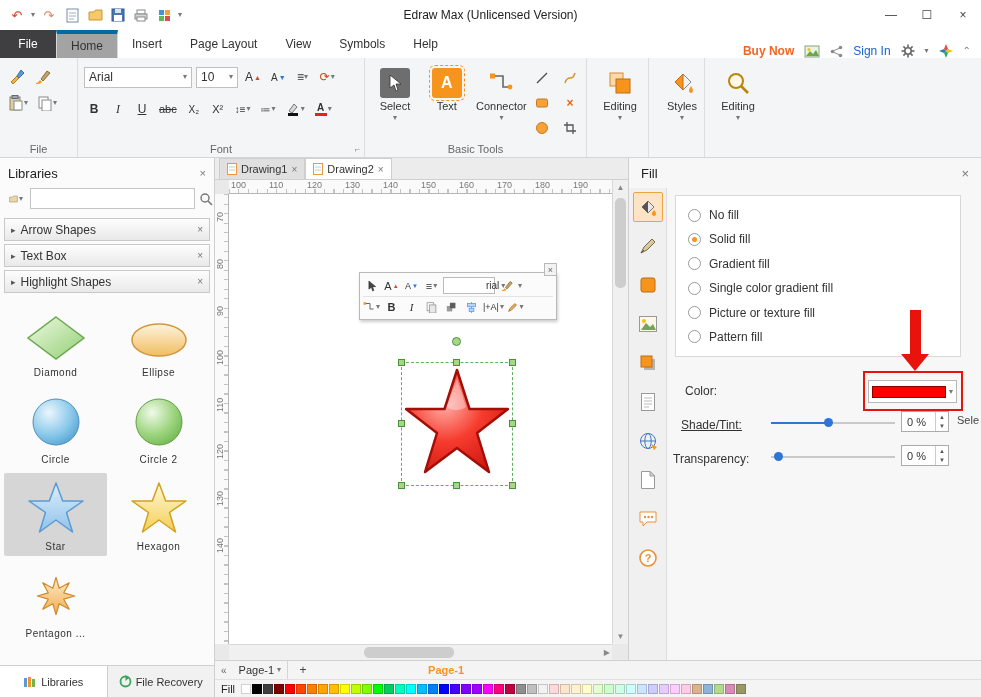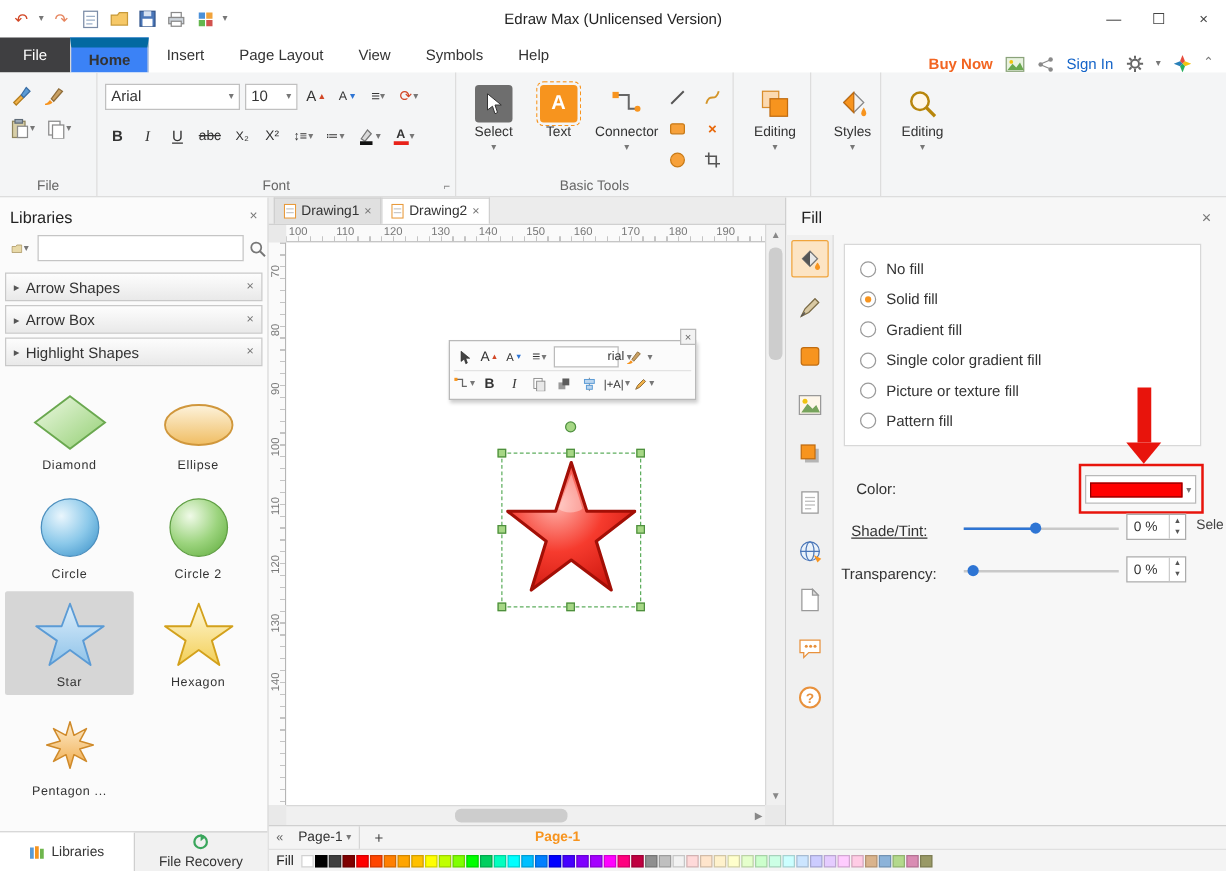--- a/index.html
+++ b/index.html
@@ -15,21 +15,21 @@
 .qat{display:flex;align-items:center;gap:5px;padding-left:8px;z-index:2;}
 .qat .ic{width:18px;height:18px;display:flex;align-items:center;justify-content:center;font-size:13px;}
 .title-text{position:absolute;left:0;right:0;text-align:center;font-size:12px;color:#222;}
 .win-controls{margin-left:auto;display:flex;z-index:2;}
 .win-btn{width:36px;height:28px;display:flex;align-items:center;justify-content:center;color:#444;font-size:12px;}
 
 
 .tabrow{position:absolute;left:0;top:30px;width:100%;height:28px;background:#fff;display:flex;align-items:flex-end;}
 .rtab{padding:5px 14px;font-size:12px;color:#333;height:28px;display:flex;align-items:center;}
 .rtab.file{background:#3f3f41;color:#fff;min-width:56px;justify-content:center;}
-.rtab.active{background:#3b82f6;border:1px solid #d8d8d8;border-bottom:none;border-top:8px solid #0369a1;font-weight:bold;}
+.rtab.active{background:#a3a3a3;border:1px solid #d8d8d8;border-bottom:none;border-top:4px solid #0369a1;}
 .tabrow-right{margin-left:auto;display:flex;align-items:center;gap:10px;padding-right:10px;}
 .buy-now{color:#f26522;font-weight:bold;font-size:12px;}
 .signin{color:#1464c8;font-size:12px;}
 
 
 .ribbon{position:absolute;left:0;top:58px;width:100%;height:100px;background:#f4f5f6;border-bottom:1px solid #d5d5d5;display:flex;}
 .rgroup{position:relative;height:100%;border-right:1px solid #ddd;padding:6px 6px 18px 6px;}
 .rgroup-label{position:absolute;bottom:2px;left:0;right:0;text-align:center;font-size:11px;color:#666;}
 .dialog-launcher{position:absolute;bottom:3px;right:4px;font-size:9px;color:#888;}
 .rrow{display:flex;align-items:center;gap:4px;height:26px;}
@@ -51,21 +51,21 @@
 .lp-search input{flex:1;height:21px;border:1px solid #c5c5c5;background:#fff;padding:0 4px;font-size:12px;font-family:"Liberation Sans",sans-serif;}
 .sec-bar{margin:3px 4px 0 4px;height:23px;display:flex;align-items:center;gap:5px;padding:0 6px;background:linear-gradient(#fdfdfd,#e9e9e9);border:1px solid #c9c9c9;font-size:12px;color:#333;}
 .sec-bar .xg{margin-left:auto;font-size:10px;}
 .sec-arrow{font-size:9px;color:#555;}
 .shape-grid{display:grid;grid-template-columns:1fr 1fr;padding:6px 4px;row-gap:4px;}
 .shape-cell{display:flex;flex-direction:column;align-items:center;justify-content:flex-end;height:83px;padding-bottom:4px;border-radius:2px;}
 .shape-cell.selected{background:#d6d6d6;}
 .shape-label{font-size:10px;color:#333;margin-top:6px;letter-spacing:0.5px;}
 .lp-tabs{position:absolute;left:0;bottom:0;width:100%;height:32px;display:flex;border-top:1px solid #cfcfcf;background:#f1f1f1;}
 .lp-tab{flex:1;display:flex;align-items:center;justify-content:center;gap:4px;font-size:11px;color:#333;border-right:1px solid #cfcfcf;}
-.lp-tab:last-child{border-right:none;flex-direction:column;}
+.lp-tab:last-child{border-right:none;}
 
 
 .canvas-col{position:absolute;left:215px;top:158px;width:413px;bottom:37px;background:#e9e9e9;}
 .doc-tabbar{height:22px;background:#ececec;border-bottom:1px solid #d0d0d0;display:flex;align-items:flex-end;padding-left:4px;}
 .doc-tab{display:flex;align-items:center;gap:4px;height:21px;padding:0 7px;border:1px solid #cfcfcf;border-bottom:none;background:#e0e0e0;font-size:11px;}
 .doc-tab.active{background:#fff;}
 .hruler{position:absolute;left:14px;top:22px;right:16px;height:14px;background:linear-gradient(#fff,#f0f0f0) ,#fff;border-bottom:1px solid #b5b5b5;display:flex;font-size:9px;color:#777;overflow:hidden;
  background-image:repeating-linear-gradient(90deg,#c4c4c4 0 1px,transparent 1px 9.5px);background-size:100% 4px;background-position:0 bottom;background-repeat:no-repeat;background-color:#fafafa;}
 .hruler span{width:38px;flex:0 0 38px;padding-left:2px;}
 .vruler{position:absolute;left:0;top:36px;width:14px;bottom:16px;background-color:#fafafa;border-right:1px solid #b5b5b5;display:flex;flex-direction:column;font-size:9px;color:#777;overflow:hidden;
@@ -482,21 +482,21 @@
           </svg>
       </span>
     </div>
     <div class="sec-bar">
       <span class="sec-arrow">▸</span>
       <span>Arrow Shapes</span>
       <span class="xg">×</span>
     </div>
     <div class="sec-bar">
       <span class="sec-arrow">▸</span>
-      <span>Arrow Box</span>
+      <span>Text Box</span>
       <span class="xg">×</span>
     </div>
     <div class="sec-bar">
       <span class="sec-arrow">▸</span>
       <span>Highlight Shapes</span>
       <span class="xg">×</span>
     </div>
 
     <div class="shape-grid">
       <div class="shape-cell">

